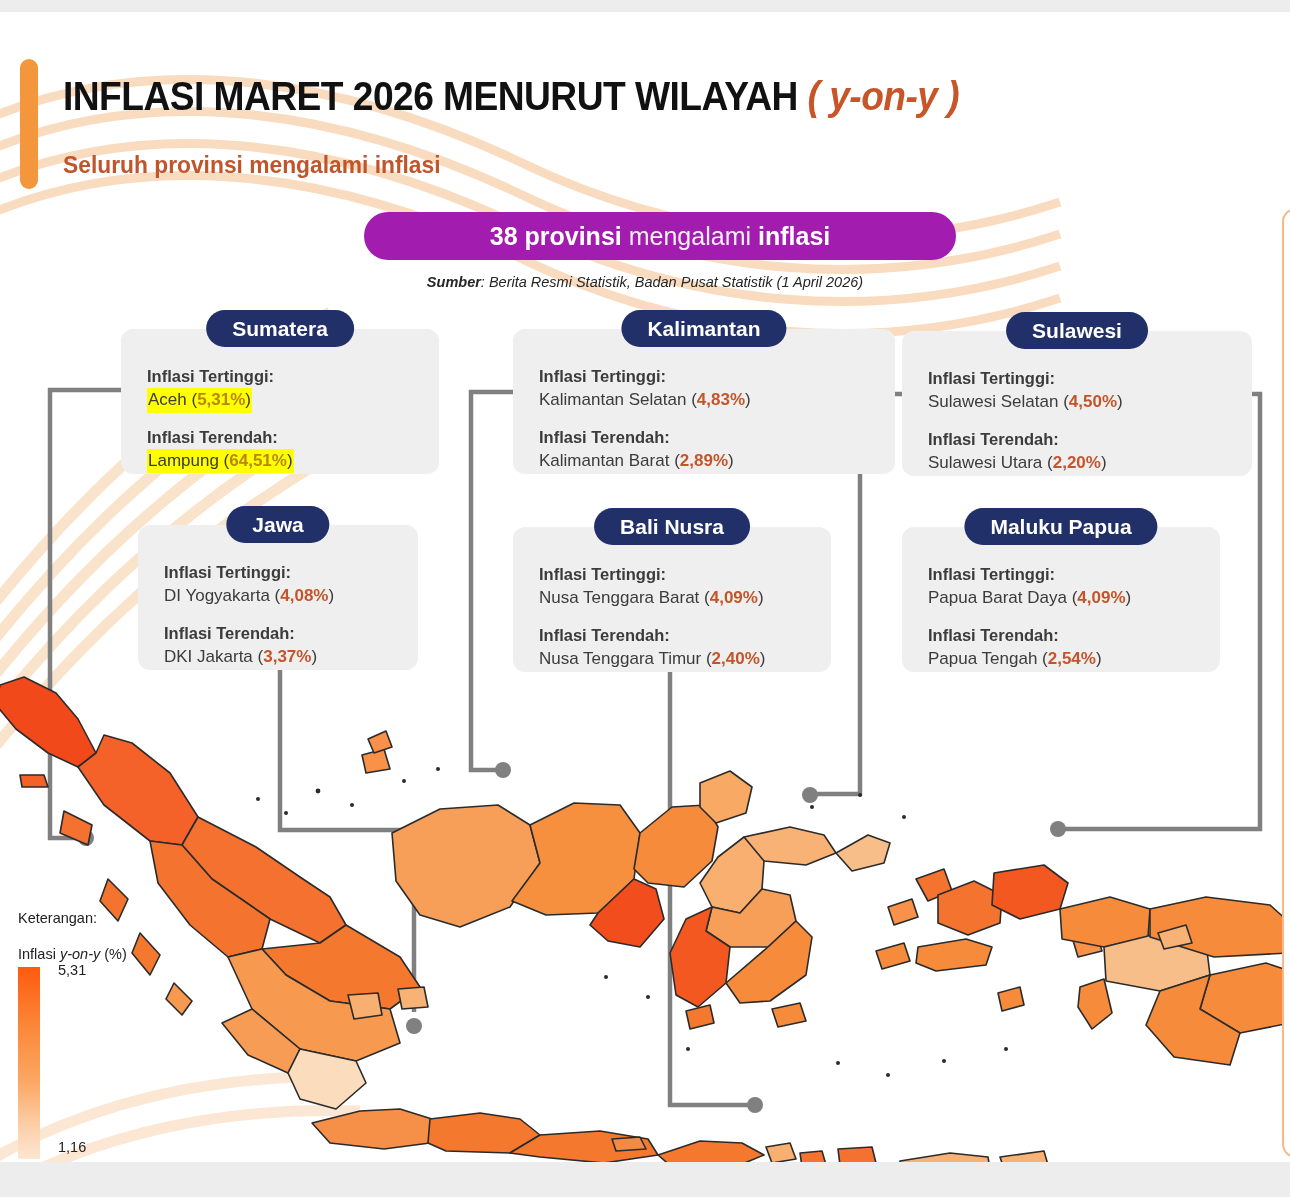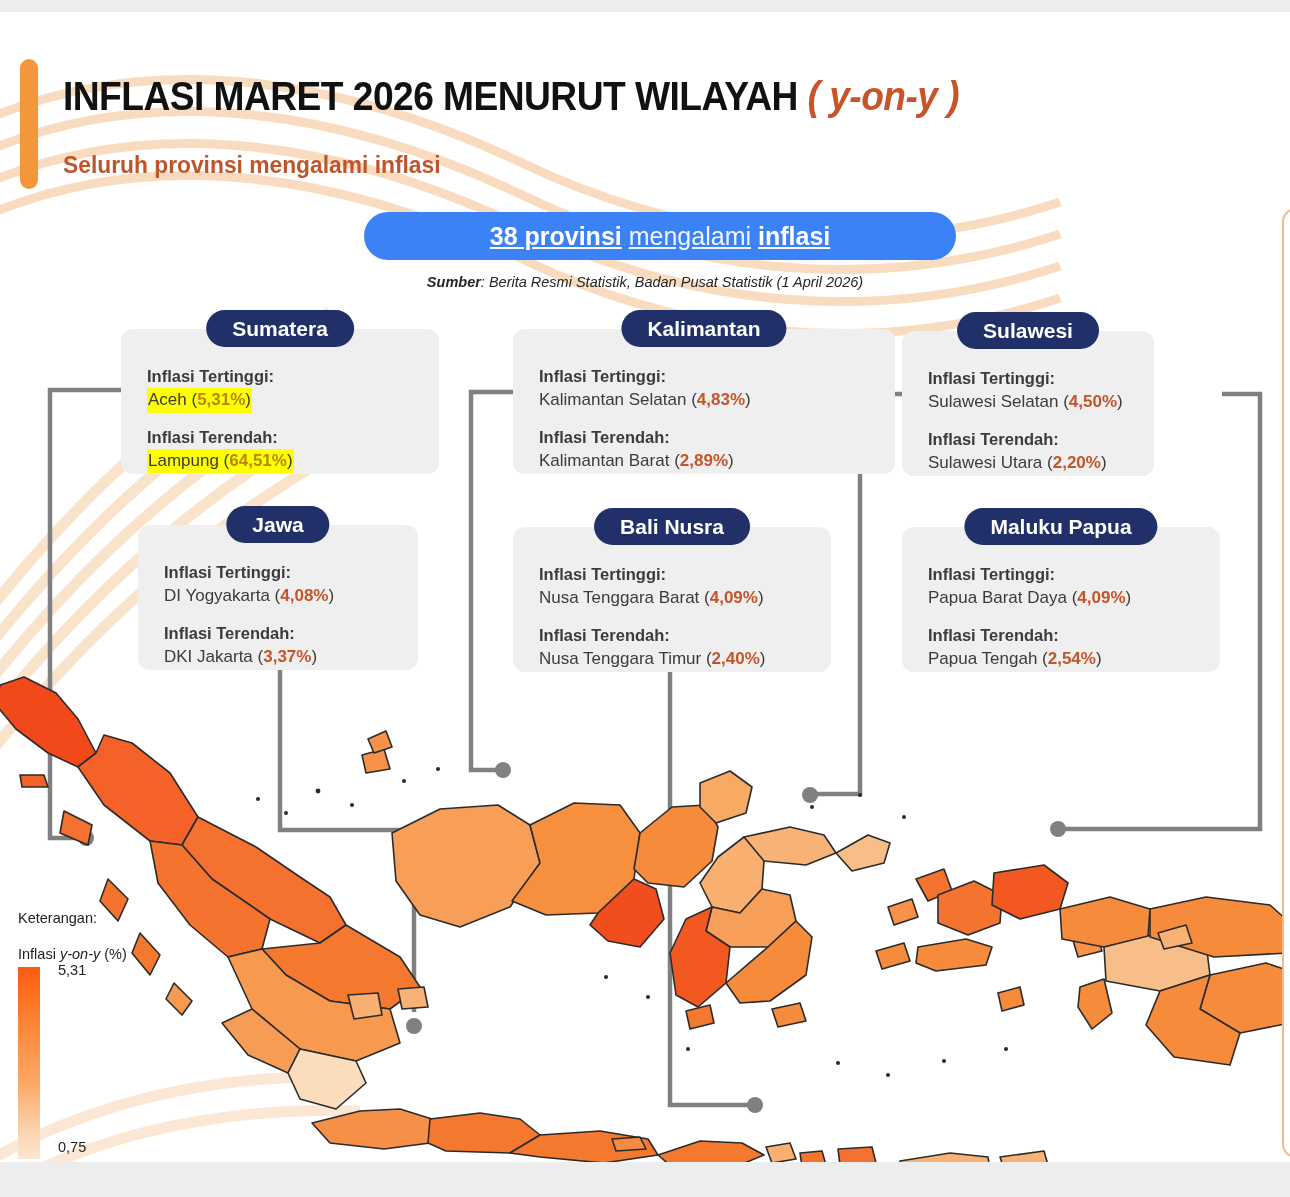--- a/index.html
+++ b/index.html
@@ -44,23 +44,23 @@
   .subtitle {
     position: absolute; left: 63px; top: 139px;
     font-size: 24px; font-weight: 700; color: #C0552C;
     transform: scaleX(0.95); transform-origin: left center;
   }
 
   
   .banner {
     position: absolute; left: 364px; top: 200px;
     width: 592px; height: 48px;
-    background: #3b82f6; border-radius: 24px;
+    background: #a21caf; border-radius: 24px;
     display: flex; align-items: center; justify-content: center;
-    color: #ffffff; font-size: 25px; text-decoration: underline;
+    color: #ffffff; font-size: 25px;
   }
   .banner b { font-weight: 700; }
   .banner .mid { font-weight: 400; opacity: .93; margin: 0 7px; }
 
   .source {
     position: absolute; left: 0; top: 262px; width: 1290px;
     text-align: center; font-size: 14.5px; color: #262626; font-style: italic;
   }
   .source b { font-weight: 700; }
 
@@ -306,21 +306,21 @@
       <div class="card-pill">Kalimantan</div>
       <div class="card-body">
         <div class="lbl">Inflasi Tertinggi:</div>
         <div><span class="val">Kalimantan Selatan (<span class="pct">4,83%</span>)</span></div>
         <div class="gap"></div>
         <div class="lbl">Inflasi Terendah:</div>
         <div><span class="val">Kalimantan Barat (<span class="pct">2,89%</span>)</span></div>
       </div>
     </div>
 
-    <div class="card" style="left:902px; top:319px; width:252px; height:145px;">
+    <div class="card" style="left:902px; top:319px; width:350px; height:145px;">
       <div class="card-pill">Sulawesi</div>
       <div class="card-body">
         <div class="lbl">Inflasi Tertinggi:</div>
         <div><span class="val">Sulawesi Selatan (<span class="pct">4,50%</span>)</span></div>
         <div class="gap"></div>
         <div class="lbl">Inflasi Terendah:</div>
         <div><span class="val">Sulawesi Utara (<span class="pct">2,20%</span>)</span></div>
       </div>
     </div>
 
@@ -356,18 +356,18 @@
         <div><span class="val">Papua Tengah (<span class="pct">2,54%</span>)</span></div>
       </div>
     </div>
 
     <div class="legend">
       <div class="legend-t1"><span>Keterangan</span><span>:</span></div>
       <div class="legend-t2"><span>Inflasi </span><i>y-on-y</i><span> (%)</span></div>
     </div>
     <div class="legend-bar"></div>
     <div class="legend-max">5,31</div>
-    <div class="legend-min">0,75</div>
+    <div class="legend-min">1,16</div>
 
     <div class="right-frame"></div>
 
   </div>
 </div>
 
 </body></html>

